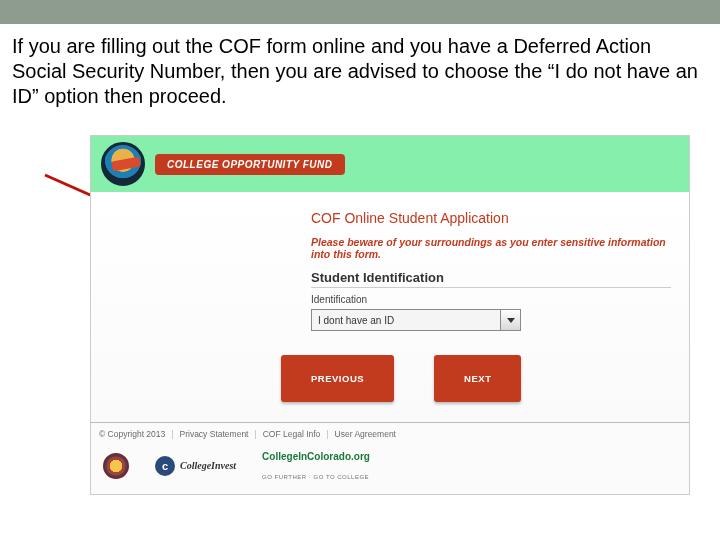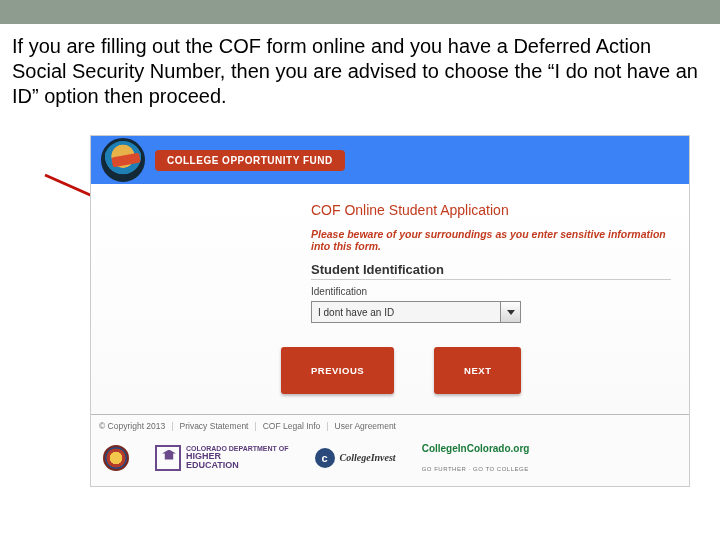--- a/index.html
+++ b/index.html
@@ -24,26 +24,27 @@
   }
   .screenshot {
     position: absolute;
     left: 90px;
     top: 135px;
     width: 600px;
     border: 1px solid #ccc;
     background: #fff;
   }
   .ss-header {
-    background: #3b82f6;
-    height: 48px;
+    background: #86efac;
+    height: 56px;
     display: flex;
     align-items: center;
     padding-left: 10px;
     gap: 10px;
+    font-style: italic;
   }
   .logo-badge {
     width: 44px;
     height: 44px;
     border-radius: 50%;
     background: radial-gradient(circle at 50% 40%, #e7b24a 0 38%, #1d7fb4 40% 60%, #142938 62% 100%);
     border: 3px solid #142938;
     position: relative;
     flex: 0 0 auto;
   }
@@ -252,28 +253,20 @@
       <span class="sep">|</span>
       <span>COF Legal Info</span>
       <span class="sep">|</span>
       <span>User Agreement</span>
     </div>
     <div class="logo-strip">
       <div class="flogo">
         <div class="seal"></div>
       </div>
       <div class="flogo">
-        <div class="higher-ed"></div>
-        <div>
-          <div class="higher-text">COLORADO DEPARTMENT OF</div>
-          <div class="higher-text" style="font-size:9px">HIGHER</div>
-          <div class="higher-text" style="font-size:9px">EDUCATION</div>
-        </div>
-      </div>
-      <div class="flogo">
         <div class="ci-logo">c</div>
         <span class="ci-text">CollegeInvest</span>
       </div>
       <div class="flogo" style="flex-direction:column; align-items:flex-start; gap:12px">
         <div>
           <span class="cic-text">CollegeInColorado</span><span class="cic-text orange">.org</span>
         </div>
         <div class="cic-sub">GO FURTHER · GO TO COLLEGE</div>
       </div>
     </div>

